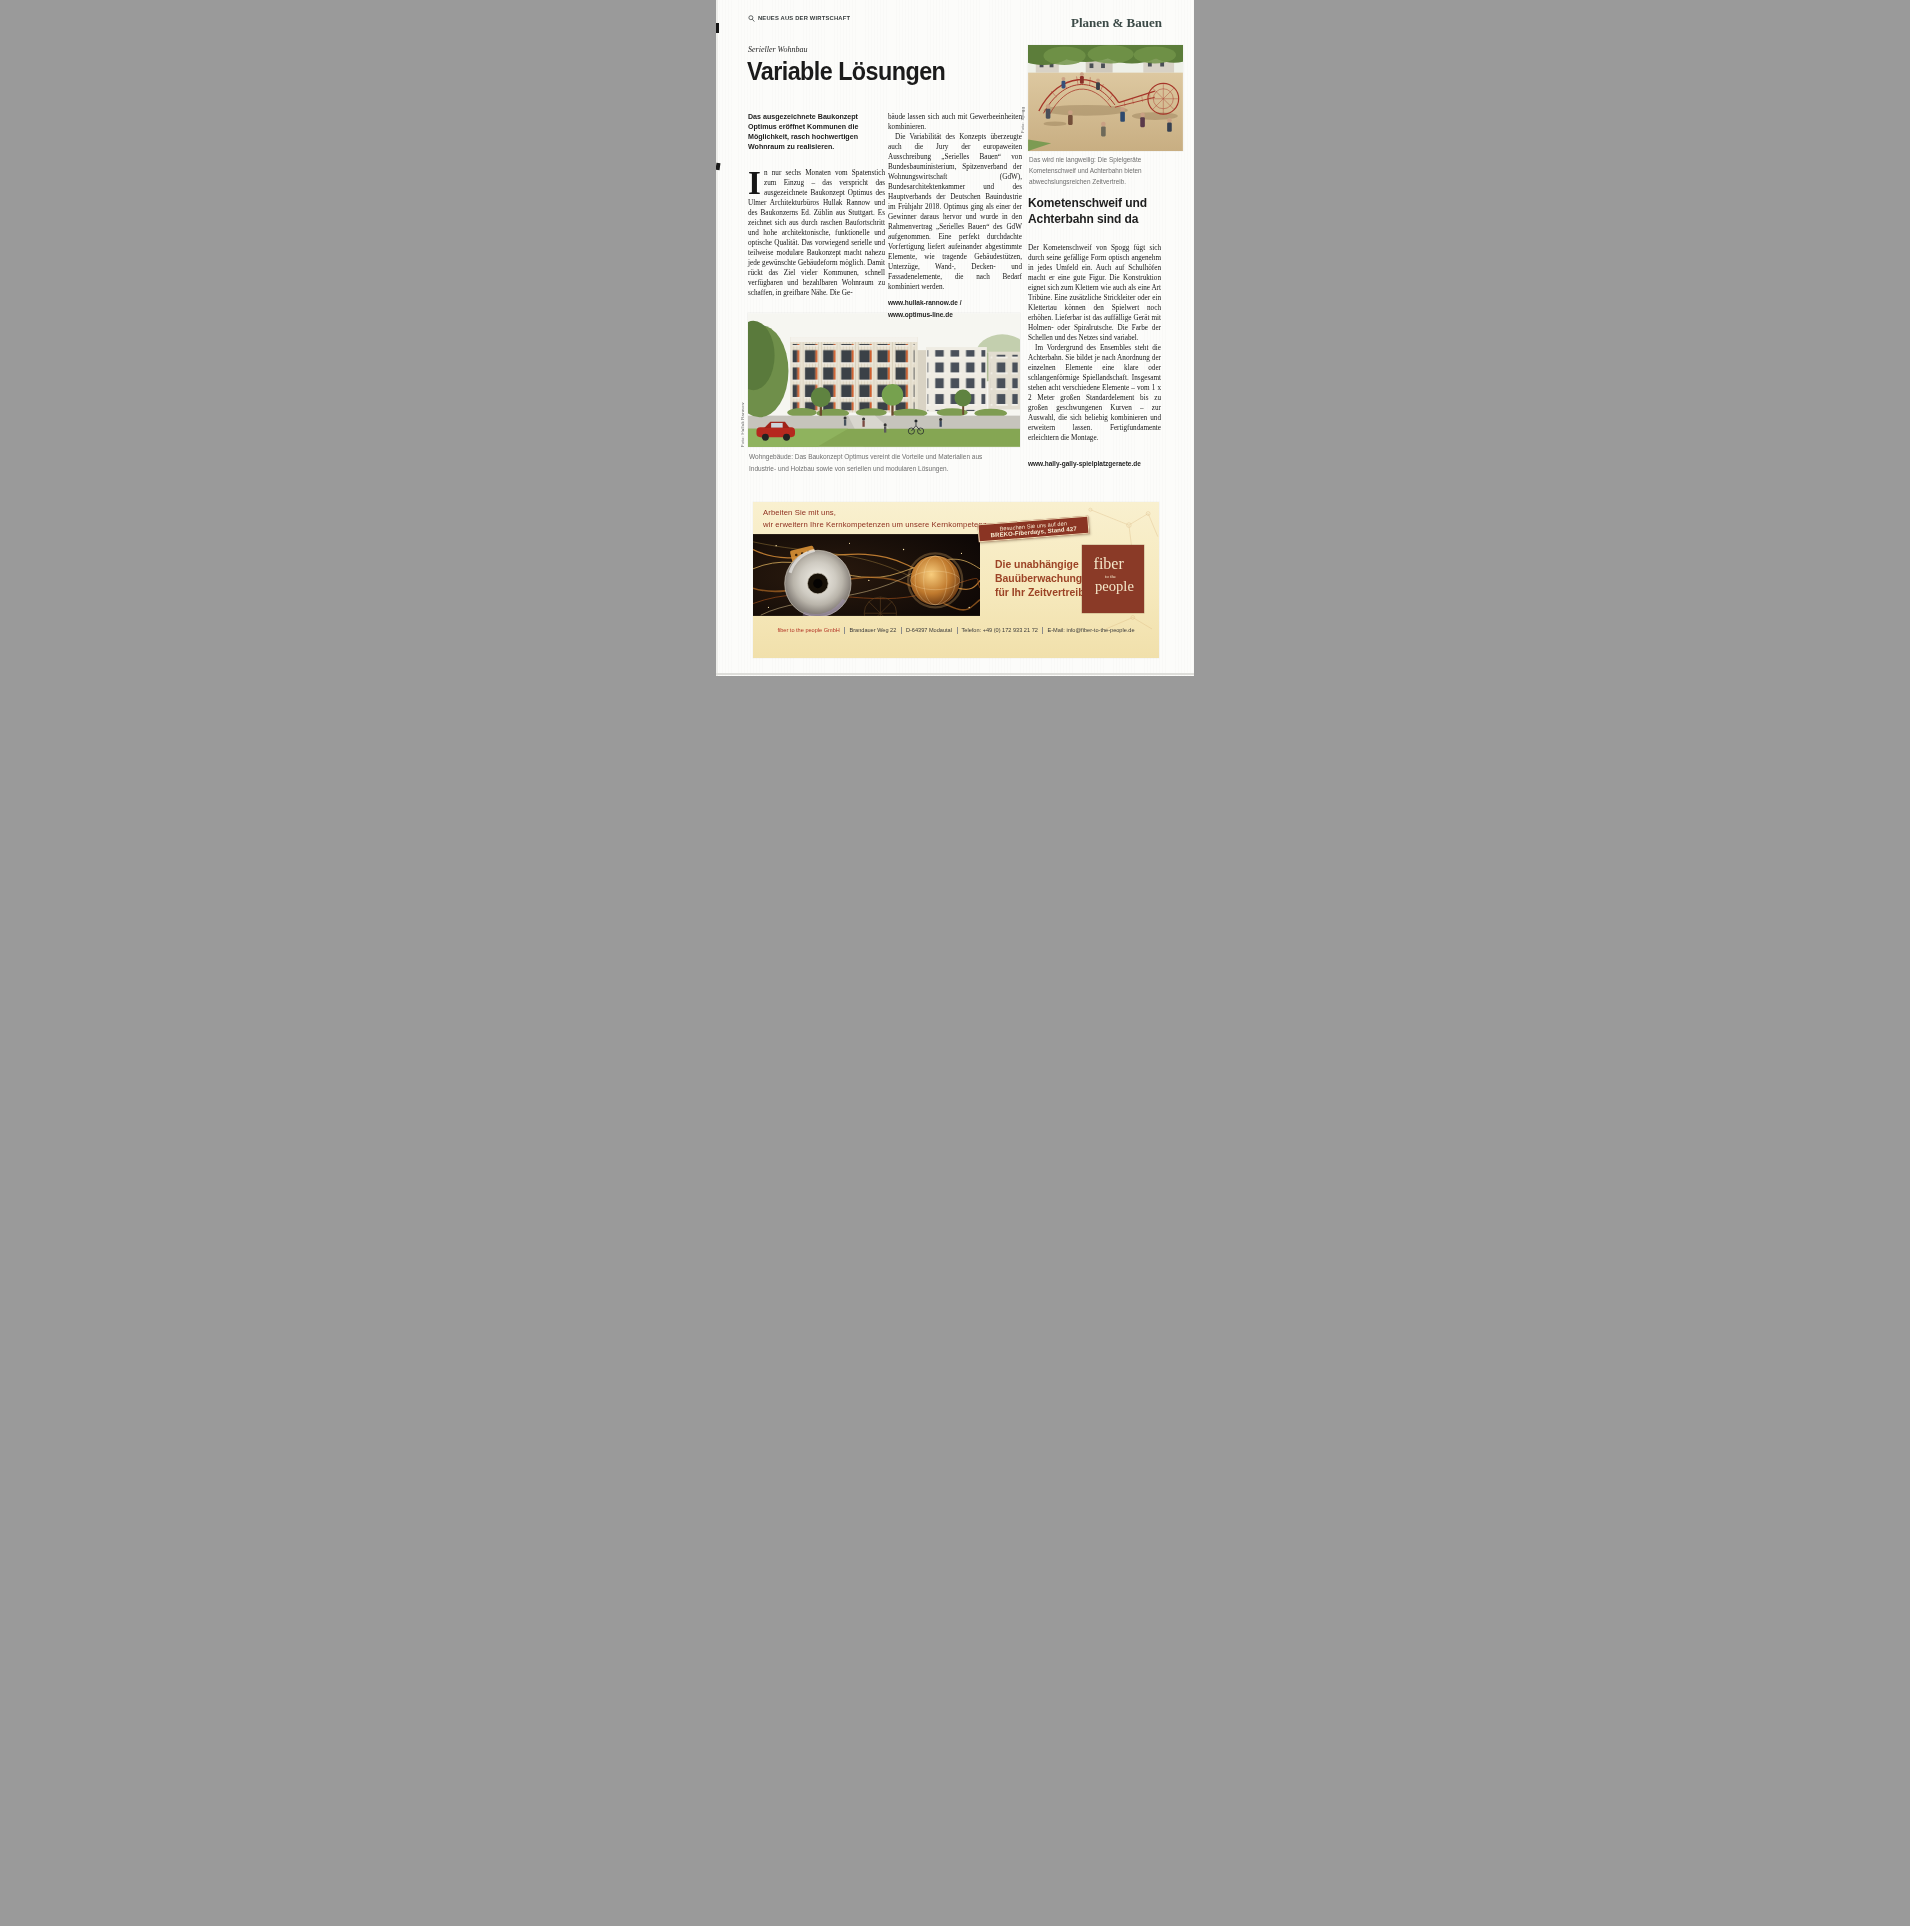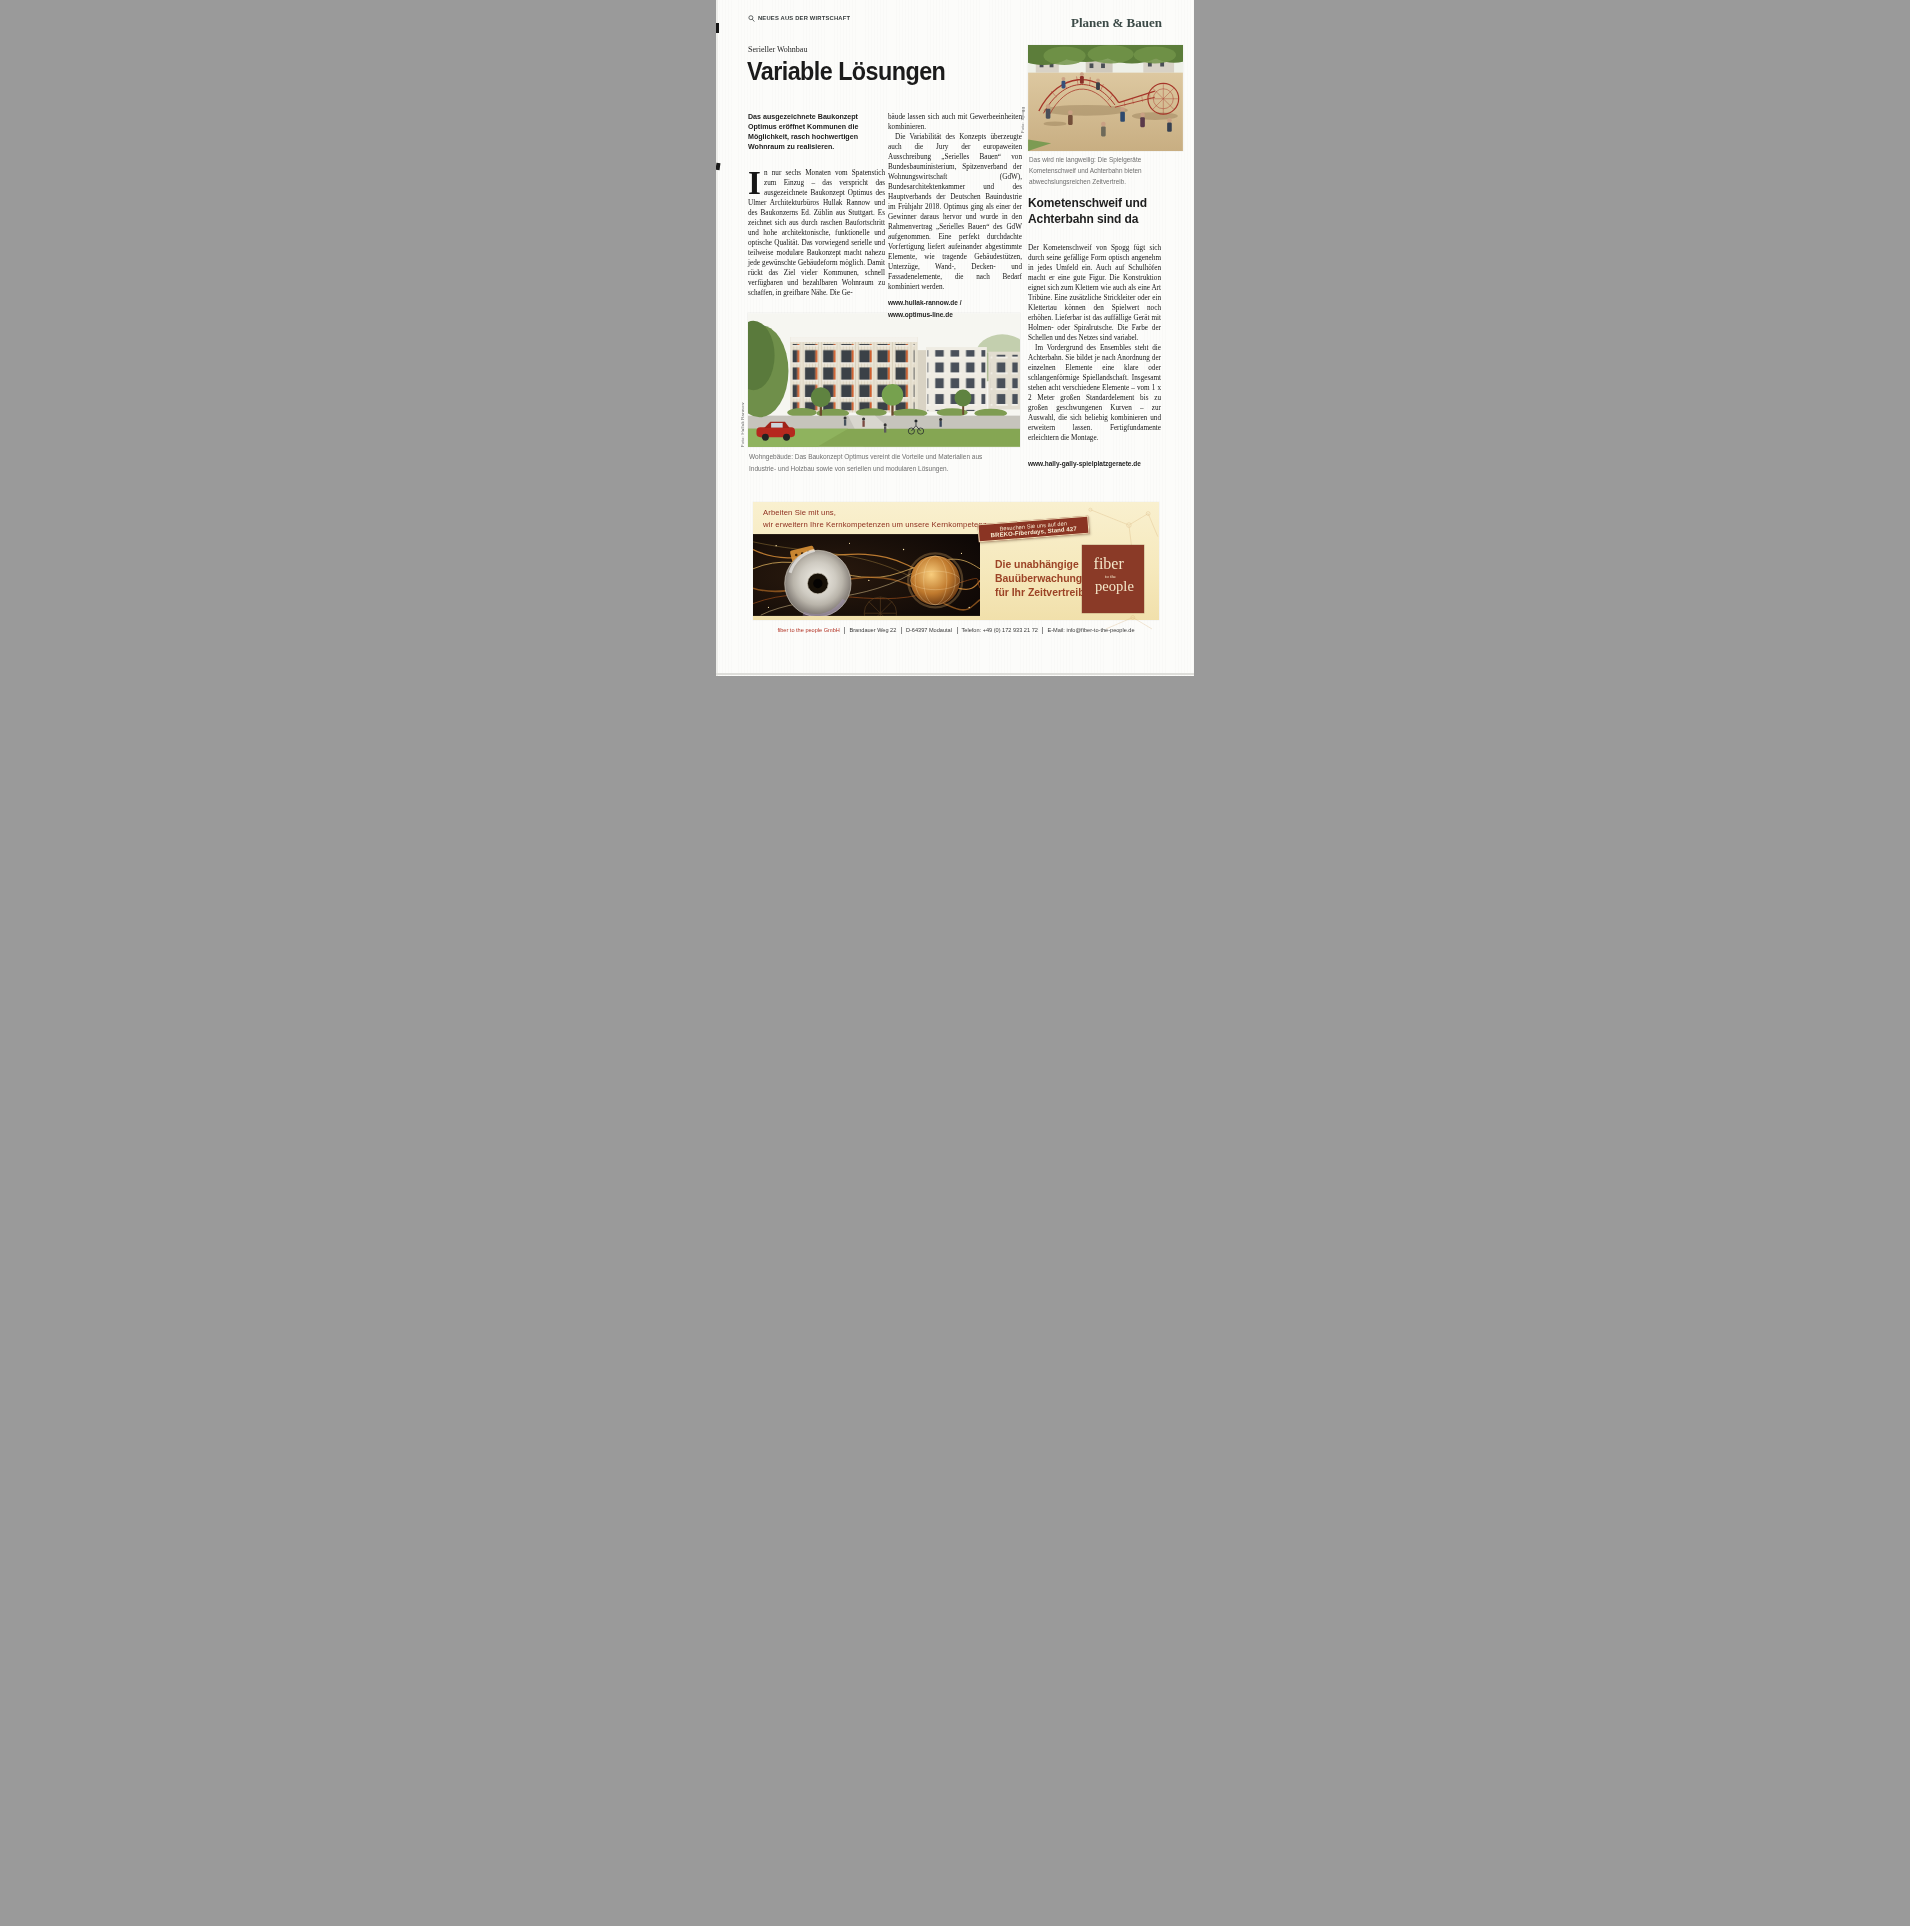--- a/index.html
+++ b/index.html
@@ -5,21 +5,21 @@
   html,body{margin:0;padding:0;background:#9a9a9a;}
   .page{position:relative;width:478px;height:676px;margin:0 auto;background:#fcfcfa;
     background-image:repeating-linear-gradient(90deg,rgba(0,0,0,0.013) 0 0.8px,transparent 0.8px 3.1px);
     overflow:hidden;font-family:"Liberation Sans",sans-serif;color:#1a1a1a;}
   .abs{position:absolute;}
   
   .hdr-left{display:flex;align-items:center;gap:2.7px;font-weight:bold;font-size:5.8px;
     letter-spacing:0.2px;color:#33393a;}
   .hdr-right{font-family:"Liberation Serif",serif;font-weight:bold;font-size:13px;color:#3c4a47;}
   
-  .kicker{font-family:"Liberation Serif",serif;font-size:8px;color:#262626;}
+  .kicker{font-family:"Liberation Serif",serif;font-style:italic;font-size:8px;color:#262626;}
   .title{font-size:25.4px;font-weight:bold;letter-spacing:-0.6px;white-space:nowrap;
     transform:scaleX(.92);transform-origin:left top;color:#1b1b1b;}
   .intro{font-size:7.1px;font-weight:bold;line-height:10px;color:#1c1c1c;}
   .bodytxt{font-family:"Liberation Serif",serif;font-size:7.2px;line-height:10px;
     text-align:justify;color:#161616;}
   .bodytxt p{margin:0;}
   .bodytxt p.ind{text-indent:7px;}
   .dropcap{float:left;font-family:"Liberation Serif",serif;font-weight:bold;font-size:33px;
     line-height:27px;padding:1.5px 3.1px 0 0;color:#151515;}
   .boldlink{font-size:6.5px;font-weight:bold;line-height:12px;color:#262626;}
@@ -304,21 +304,21 @@
   </div>
   <div class="abs bodytxt" style="left:312px;top:243px;width:133px;">
     <p>Der Kometenschweif von Spogg fügt sich durch seine gefällige Form optisch angenehm in jedes Umfeld ein. Auch auf Schulhöfen macht er eine gute Figur. Die Konstruktion eignet sich zum Klettern wie auch als eine Art Tribüne. Eine zusätzliche Strickleiter oder ein Klettertau können den Spielwert noch erhöhen. Lieferbar ist das auffällige Gerät mit Holmen- oder Spiralrutsche. Die Farbe der Schellen und des Netzes sind variabel.</p>
     <p class="ind">Im Vordergrund des Ensembles steht die Achterbahn. Sie bildet je nach Anordnung der einzelnen Elemente eine klare oder schlangenförmige Spiellandschaft. Insgesamt stehen acht verschiedene Elemente – vom 1 x 2 Meter großen Standardelement bis zu großen geschwungenen Kurven – zur Auswahl, die sich beliebig kombinieren und erweitern lassen. Fertigfundamente erleichtern die Montage.</p>
   </div>
   <div class="abs boldlink" style="left:312px;top:458px;">www.hally-gally-spielplatzgeraete.de</div>
 
   <div class="abs vcredit" style="left:24px;top:381px;height:66px;">Foto: Hullak Rannow</div>
   <div class="abs cap" style="left:33px;top:451px;width:250px;line-height:11.6px;font-size:6.5px;">Wohngebäude: Das Baukonzept Optimus vereint die Vorteile und Materialien aus Industrie- und Holzbau sowie von seriellen und modularen Lösungen.</div>
 
-  <div class="abs ad" style="left:37px;top:502px;width:406px;height:118px;">
+  <div class="abs ad" style="left:37px;top:502px;width:406px;height:156px;">
 
     <svg class="abs" style="left:214px;top:0;" width="193" height="142" viewBox="0 0 500 369">
       <g stroke="#d3ac74" stroke-width="1.4" fill="none" opacity=".55">
         <path d="M320 20 L420 60 L470 30 M420 60 L430 140 M470 30 L495 90"></path>
         <path d="M360 330 L430 300 L480 330"></path>
         <circle cx="420" cy="60" r="6"></circle>
           <circle cx="470" cy="30" r="5"></circle>
           <circle cx="430" cy="140" r="5"></circle>
         <circle cx="320" cy="20" r="4"></circle>
           <circle cx="430" cy="300" r="5"></circle>

